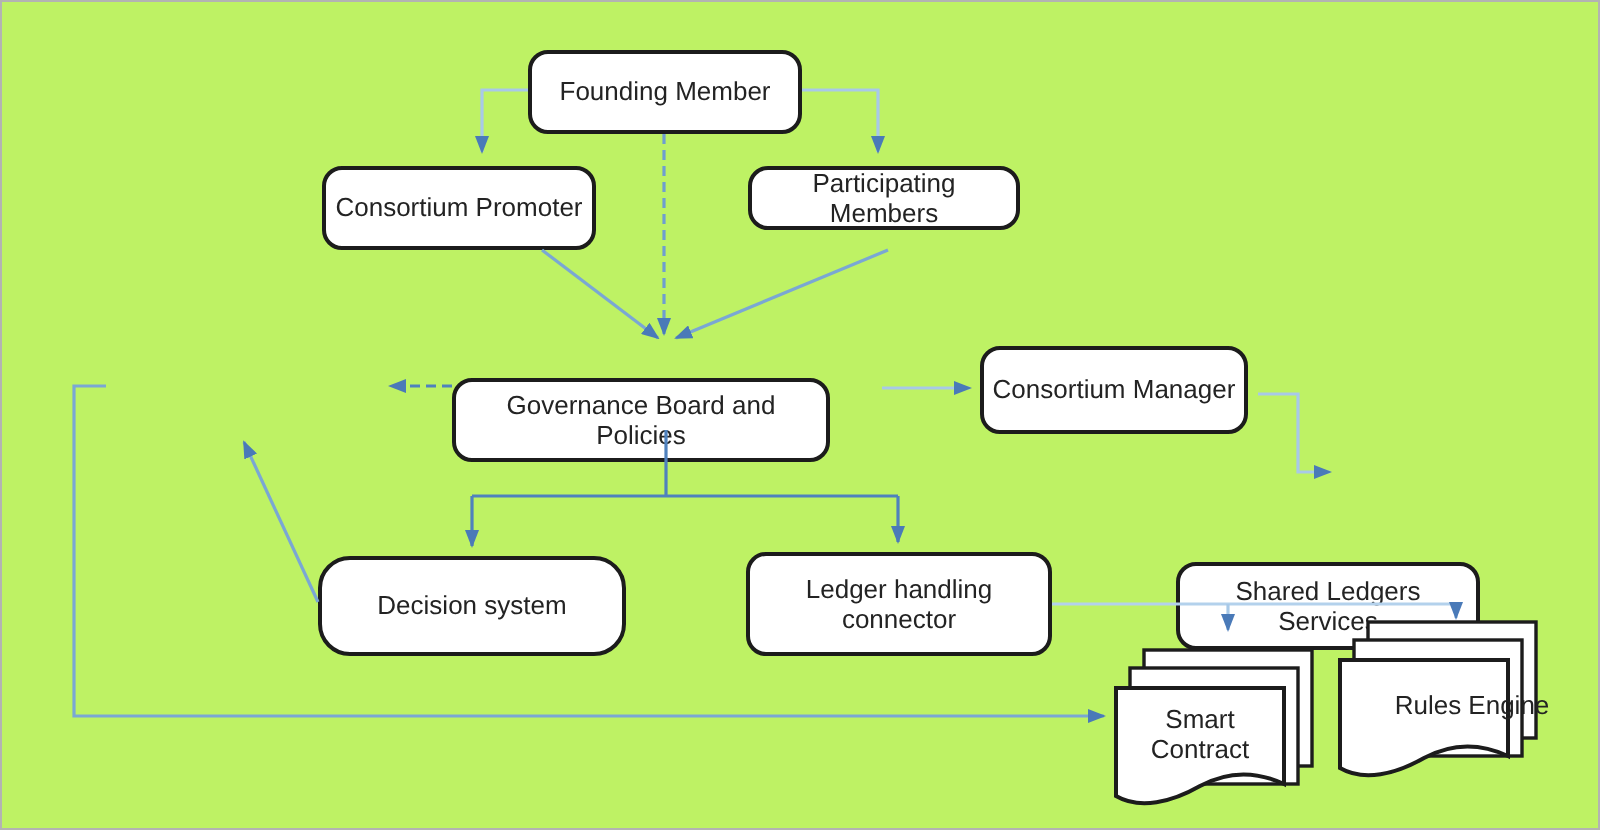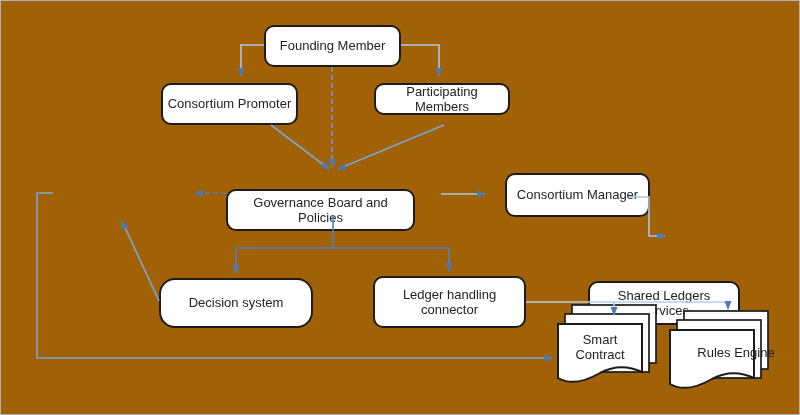--- a/index.html
+++ b/index.html
@@ -1,18 +1,18 @@
 <!DOCTYPE html>
 <html><head>
 <meta charset="utf-8">
 <style>
   html,body{margin:0;padding:0;background:#e9e9e9;font-family:"Liberation Sans",sans-serif;}
   .canvas{
     position:relative;width:798px;height:413px;margin:0 auto;
-    background:#a16207;border:1px solid #b3b3b3;overflow:hidden;
+    background:#bef264;border:1px solid #b3b3b3;overflow:hidden;
   }
   .node{
     position:absolute;background:#ffffff;border:2px solid #1c1c1c;border-radius:10px;
     display:flex;align-items:center;justify-content:center;text-align:center;
     font-size:13px;line-height:1.18;color:#232323;padding:2px 4px;box-sizing:border-box;
   }
   .connectors{position:absolute;left:0;top:0;pointer-events:none;}
   .docstack{position:absolute;}
   .docstack svg{position:absolute;left:0;top:0;}
   .doclabel{
@@ -35,37 +35,37 @@
 
   <div class="node" style="left:373px;top:82px;width:136px;height:32px;">
     <span>Participating Members</span>
   </div>
 
   <div class="node" style="left:225px;top:188px;width:189px;height:42px;">
     <span>Governance Board and Policies</span>
   </div>
 
 
-  <div class="node" style="left:504px;top:172px;width:145px;height:44px;">
+  <div class="node" style="left:489px;top:172px;width:134px;height:44px;">
     <span>Consortium Manager</span>
   </div>
 
   <div class="node" style="left:587px;top:232px;width:152px;height:44px;margin-top:48px;">
     <span>Shared Ledgers Services</span>
   </div>
 
   <div class="node" style="left:158px;top:277px;width:154px;height:50px;border-radius:16px;">
     <span>Decision system</span>
   </div>
 
   <div class="node" style="left:372px;top:275px;width:153px;height:52px;text-align:center;">
     <span>Ledger handling connector</span>
   </div>
 
-  <div class="docstack" style="left:556px;top:302px;width:104px;height:92px;padding-left:48px;">
+  <div class="docstack" style="left:556px;top:322px;width:104px;height:92px;padding-left:48px;">
     <svg width="104" height="92" viewBox="0 0 104 92">
       <rect x="15" y="2" width="84" height="58" fill="#ffffff" stroke="#1c1c1c" stroke-width="1.7"></rect>
       <rect x="8" y="11" width="84" height="58" fill="#ffffff" stroke="#1c1c1c" stroke-width="1.7"></rect>
       <path d="M1,21 H85 V69 C70,62 56,63 43,70 C29,78 13,82 1,75 Z" fill="#ffffff" stroke="#1c1c1c" stroke-width="2"></path>
     </svg>
     <div class="doclabel" style="left:1px;top:25px;width:84px;height:38px;">Smart Contract</div>
   </div>
 
   <div class="docstack" style="left:668px;top:308px;width:104px;height:92px;">
     <svg width="104" height="92" viewBox="0 0 104 92">

